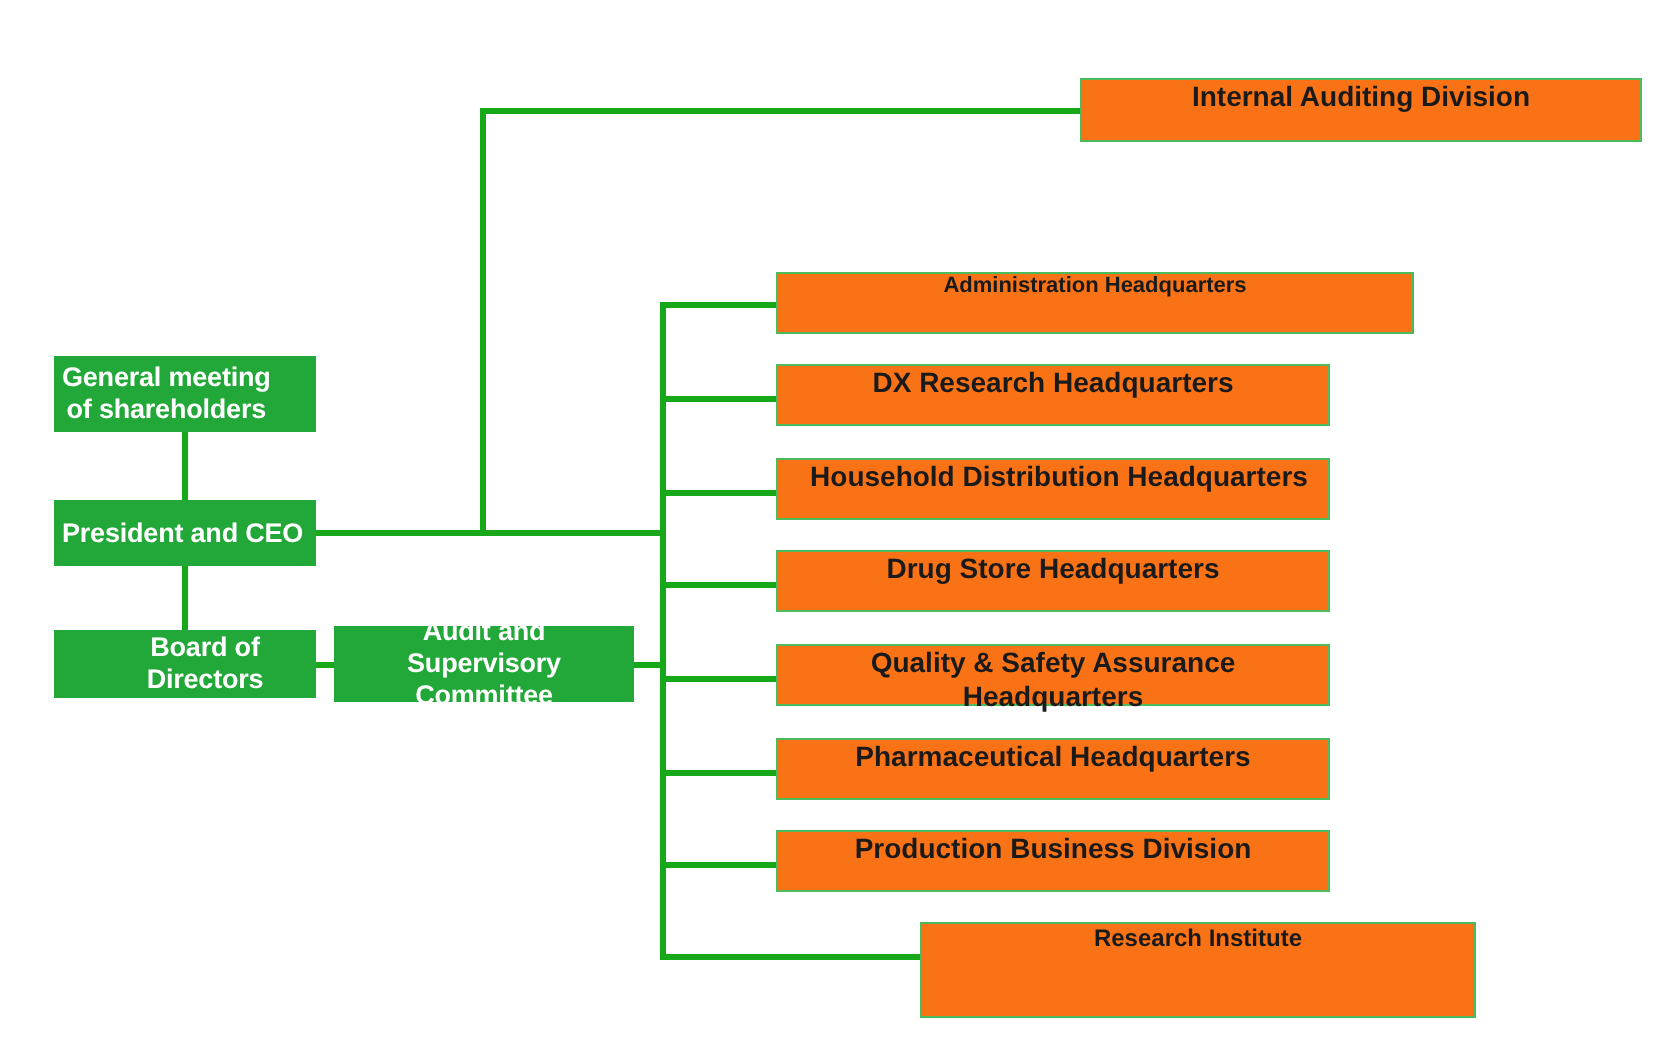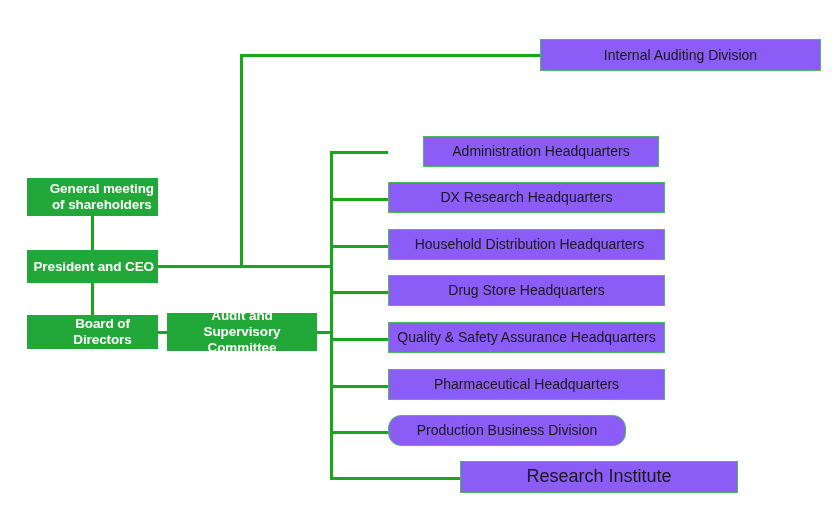--- a/index.html
+++ b/index.html
@@ -27,41 +27,41 @@
   .line-v { width: 3px; }
 
   
   .node-solid {
     position: absolute;
     background: #22a838;
     color: #ffffff;
     font-weight: bold;
     display: flex;
     align-items: center;
-    justify-content: flex-end;
+    justify-content: flex-start;
     text-align: center;
     line-height: 1.18;
     letter-spacing: -0.1px;
     box-sizing: border-box;
     padding: 0 4px;
   }
 
   
   .node-outline {
     position: absolute;
-    background: #8b5cf6;
+    background: #f97316;
     border: 1.6px solid #4cbb5c;
     color: #1a1a1a;
     display: flex;
-    align-items: center;
     justify-content: center;
     text-align: center;
     box-sizing: border-box;
     padding: 0 6px;
     line-height: 1.2;
+    font-weight: bold;
   }
 
   .lbl { display: block; white-space: pre-wrap; }
 </style>
 </head>
 <body>
 
 <div id="chart-root">
 
   <div class="line line-v" style="left:240px; top:54px; height:214px;"></div>
@@ -105,21 +105,21 @@
 
   <div class="node-solid" style="left:167px; top:313px; width:150px; height:38px; font-size:13.5px;">
     <span class="lbl">Audit and
 Supervisory Committee</span>
   </div>
 
   <div class="node-outline" style="left:540px; top:39px; width:281px; height:32px; font-size:14px;">
     <span class="lbl">Internal Auditing Division</span>
   </div>
 
-  <div class="node-outline" style="left:388px; top:136px; width:236px; height:31px; font-size:14px;margin-left:35px;">
+  <div class="node-outline" style="left:388px; top:136px; width:319px; height:31px; font-size:11px;">
     <span class="lbl">Administration Headquarters</span>
   </div>
 
   <div class="node-outline" style="left:388px; top:182px; width:277px; height:31px; font-size:14px;">
     <span class="lbl">DX Research Headquarters</span>
   </div>
 
   <div class="node-outline" style="left:388px; top:229px; width:277px; height:31px; font-size:14px;padding-left:12px;">
     <span class="lbl">Household Distribution Headquarters</span>
   </div>
@@ -129,21 +129,21 @@
   </div>
 
   <div class="node-outline" style="left:388px; top:322px; width:277px; height:31px; font-size:14px;">
     <span class="lbl">Quality &amp; Safety Assurance Headquarters</span>
   </div>
 
   <div class="node-outline" style="left:388px; top:369px; width:277px; height:31px; font-size:14px;">
     <span class="lbl">Pharmaceutical Headquarters</span>
   </div>
 
-  <div class="node-outline" style="left:388px; top:415px; width:238px; height:31px; font-size:14px;border-radius:13px;">
+  <div class="node-outline" style="left:388px; top:415px; width:277px; height:31px; font-size:14px;">
     <span class="lbl">Production Business Division</span>
   </div>
 
-  <div class="node-outline" style="left:460px; top:461px; width:278px; height:32px; font-size:18px;">
+  <div class="node-outline" style="left:460px; top:461px; width:278px; height:48px; font-size:12px;">
     <span class="lbl">Research Institute</span>
   </div>
 
 </div>
 
 </body></html>

